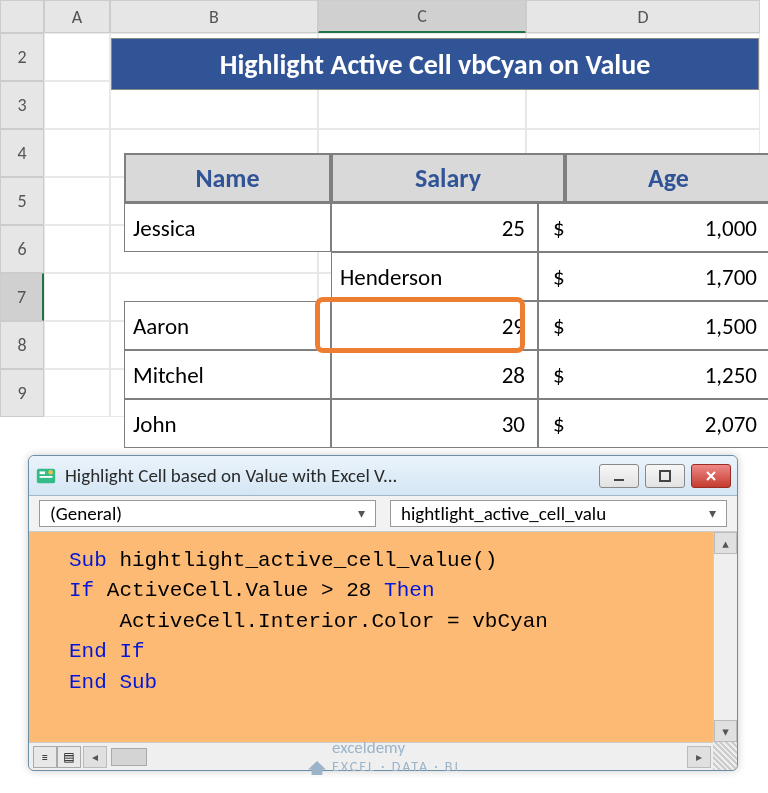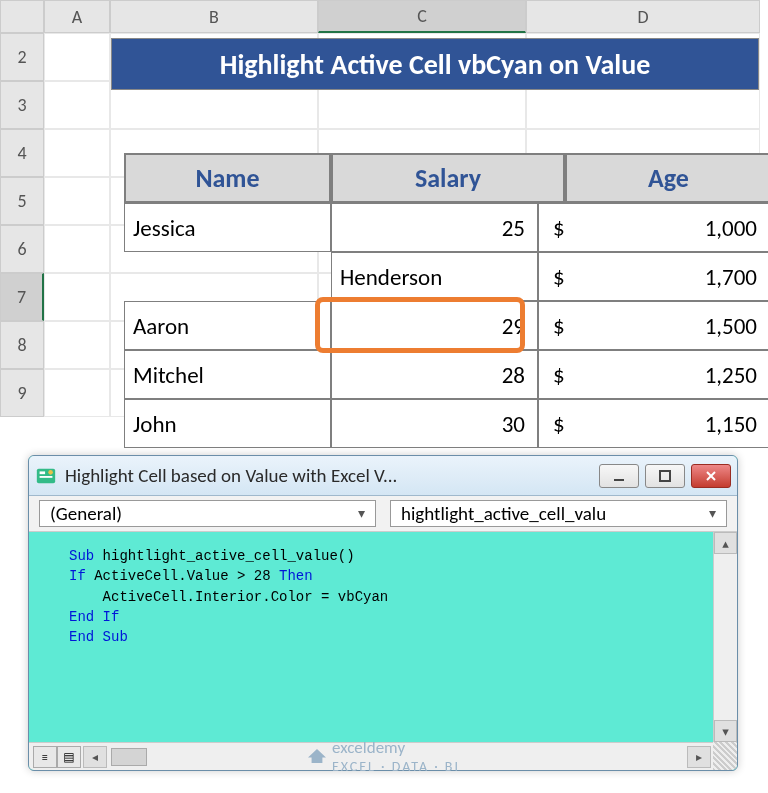--- a/index.html
+++ b/index.html
@@ -39,44 +39,44 @@
 .td { border: 1.5px solid #7f7f7f; background: #fff; font-size: 23px; padding: 0 8px; display: flex; align-items: center; }
 .td1 { width: 207px; }
 .td2 { width: 207px; justify-content: flex-end; padding-right: 12px; }
 .td3 { width: 234px; }
 .salary-inner { display: flex; justify-content: space-between; width: 100%; padding: 0 6px; }
 
 
 .active-box { position: absolute; border: 5px solid #ed7d31; border-radius: 8px; pointer-events: none; }
 
 
-.vba-window { position: absolute; left: 28px; top: 455px; width: 710px; height: 316px; background: #5eead4; border: 1px solid #6b8ea9; box-shadow: 0 0 8px rgba(0,0,0,0.2); border-radius: 6px; overflow: hidden; }
+.vba-window { position: absolute; left: 28px; top: 455px; width: 710px; height: 316px; background: #fdba74; border: 1px solid #6b8ea9; box-shadow: 0 0 8px rgba(0,0,0,0.2); border-radius: 6px; overflow: hidden; }
 .vba-titlebar { height: 40px; background: linear-gradient(#eaf3fb, #d4e6f4); display: flex; align-items: center; padding: 0 6px; border-bottom: 1px solid #9fb8cc; }
 .vba-icon { width: 22px; height: 22px; margin-right: 8px; }
 .vba-title { flex: 1; font-size: 19px; color: #2a2a2a; white-space: nowrap; overflow: hidden; text-overflow: clip; }
 .winbtns { display: flex; gap: 6px; }
 .winbtn { width: 40px; height: 24px; border: 1px solid #888; border-radius: 3px; display: flex; align-items: center; justify-content: center; background: linear-gradient(#f7f7f7,#e2e2e2); font-size: 12px; }
 .winbtn.close { background: linear-gradient(#e88,#c43c2f); color: #fff; border-color: #9a2c22; }
 .vba-dropdowns { display: flex; height: 36px; background: #f2f2f2; border-bottom: 1px solid #ccc; padding: 4px 10px; gap: 14px; }
 .vba-dd { flex: 1; background: #fff; border: 1px solid #999; display: flex; align-items: center; padding: 12px 10px; font-size: 19px; justify-content: space-between; }
 .vba-dd-arrow { font-size: 14px; color: #555; }
-.vba-code { padding: 14px 18px 0 40px; font-family: Consolas, "Courier New", monospace; font-size: 14px; line-height: 1.45; white-space: pre; height: 208px; overflow: hidden; position: relative; }
+.vba-code { padding: 14px 18px 0 40px; font-family: Consolas, "Courier New", monospace; font-size: 21px; line-height: 1.45; white-space: pre; height: 208px; overflow: hidden; position: relative; }
 .kw { color: #0016d8; }
 .vba-vscroll { position: absolute; right: 0; top: 76px; width: 24px; bottom: 28px; background: #efefef; border-left: 1px solid #ccc; }
 .vba-vscroll .arrow { height: 22px; display: flex; align-items: center; justify-content: center; font-size: 13px; color: #555; background: #e0e0e0; border: 1px solid #bbb; }
 .vba-hscroll { position: absolute; left: 0; right: 24px; bottom: 0; height: 28px; background: #efefef; border-top: 1px solid #ccc; display: flex; align-items: center; }
 .hscroll-btn { width: 24px; height: 22px; background: #e0e0e0; border: 1px solid #bbb; display: flex; align-items: center; justify-content: center; font-size: 12px; color: #555; margin: 0 2px; }
 .hscroll-track { flex: 1; height: 18px; background: #efefef; position: relative; }
 .hscroll-thumb { position: absolute; left: 2px; top: 0; width: 36px; height: 18px; background: #d4d4d4; border: 1px solid #aaa; }
 .view-toggles { display: flex; padding-left: 4px; }
 .view-toggle { width: 24px; height: 22px; background: #e8e8e8; border: 1px solid #aaa; display: flex; align-items: center; justify-content: center; font-size: 12px; }
 .grip { position: absolute; right: 0; bottom: 0; width: 24px; height: 28px; background: repeating-linear-gradient(45deg,#ccc,#ccc 2px,#eee 2px,#eee 4px); }
 
 
-.watermark { position: absolute; left: 50%; transform: translateX(-50%); bottom: 18px; color: #9bb4c9; font-size: 17px; display: flex; align-items: center; gap: 6px; z-index: 2; }
+.watermark { position: absolute; left: 50%; transform: translateX(-50%); bottom: 18px; color: #9bb4c9; font-size: 17px; display: flex; align-items: flex-end; gap: 6px; z-index: 2; }
 .watermark .wicon { width: 18px; height: 14px; background: #9bb4c9; clip-path: polygon(50% 0, 100% 60%, 80% 60%, 80% 100%, 20% 100%, 20% 60%, 0 60%); }
 .watermark small { display: block; font-size: 14px; letter-spacing: 2px; text-align: center; }
 </style>
 </head>
 <body>
 
 <div class="sheet">
   <div class="colheads">
     <div class="corner"></div>
     <div class="colhead colhead-A">A</div>
@@ -190,21 +190,21 @@
           <span>1,250</span>
         </div>
       </div>
   </div>
   <div class="trow">
     <div class="td td1">John</div>
     <div class="td td2">30</div>
     <div class="td td3">
         <div class="salary-inner">
           <span>$</span>
-          <span>1,150</span>
+          <span>2,070</span>
         </div>
       </div>
   </div>
 </div>
 
 <div class="active-box" style="left:315px; top:297px; width:210px; height:56px;"></div>
 
 <div class="vba-window">
   <div class="vba-titlebar">
     <svg class="vba-icon" viewBox="0 0 24 24">

